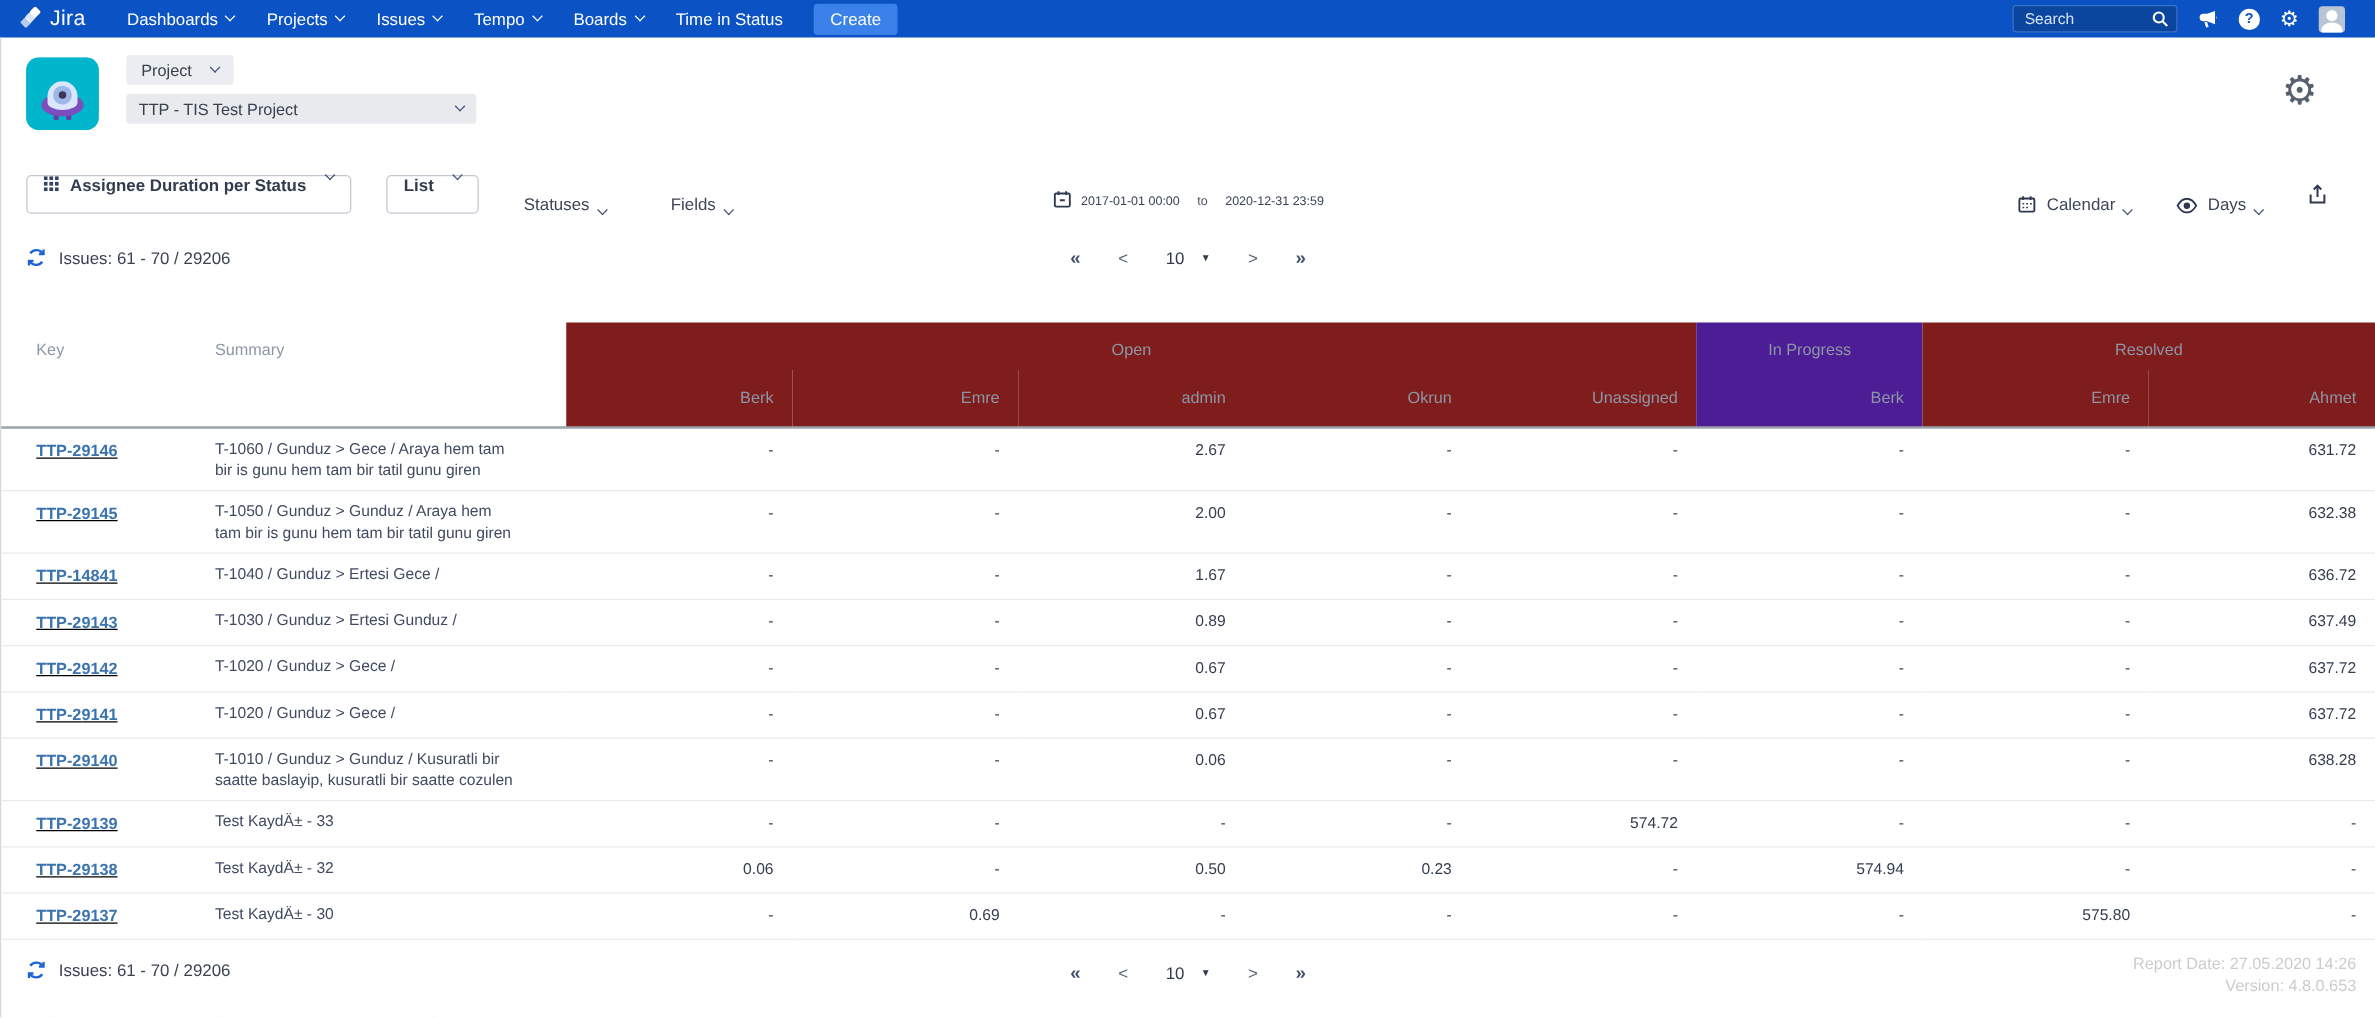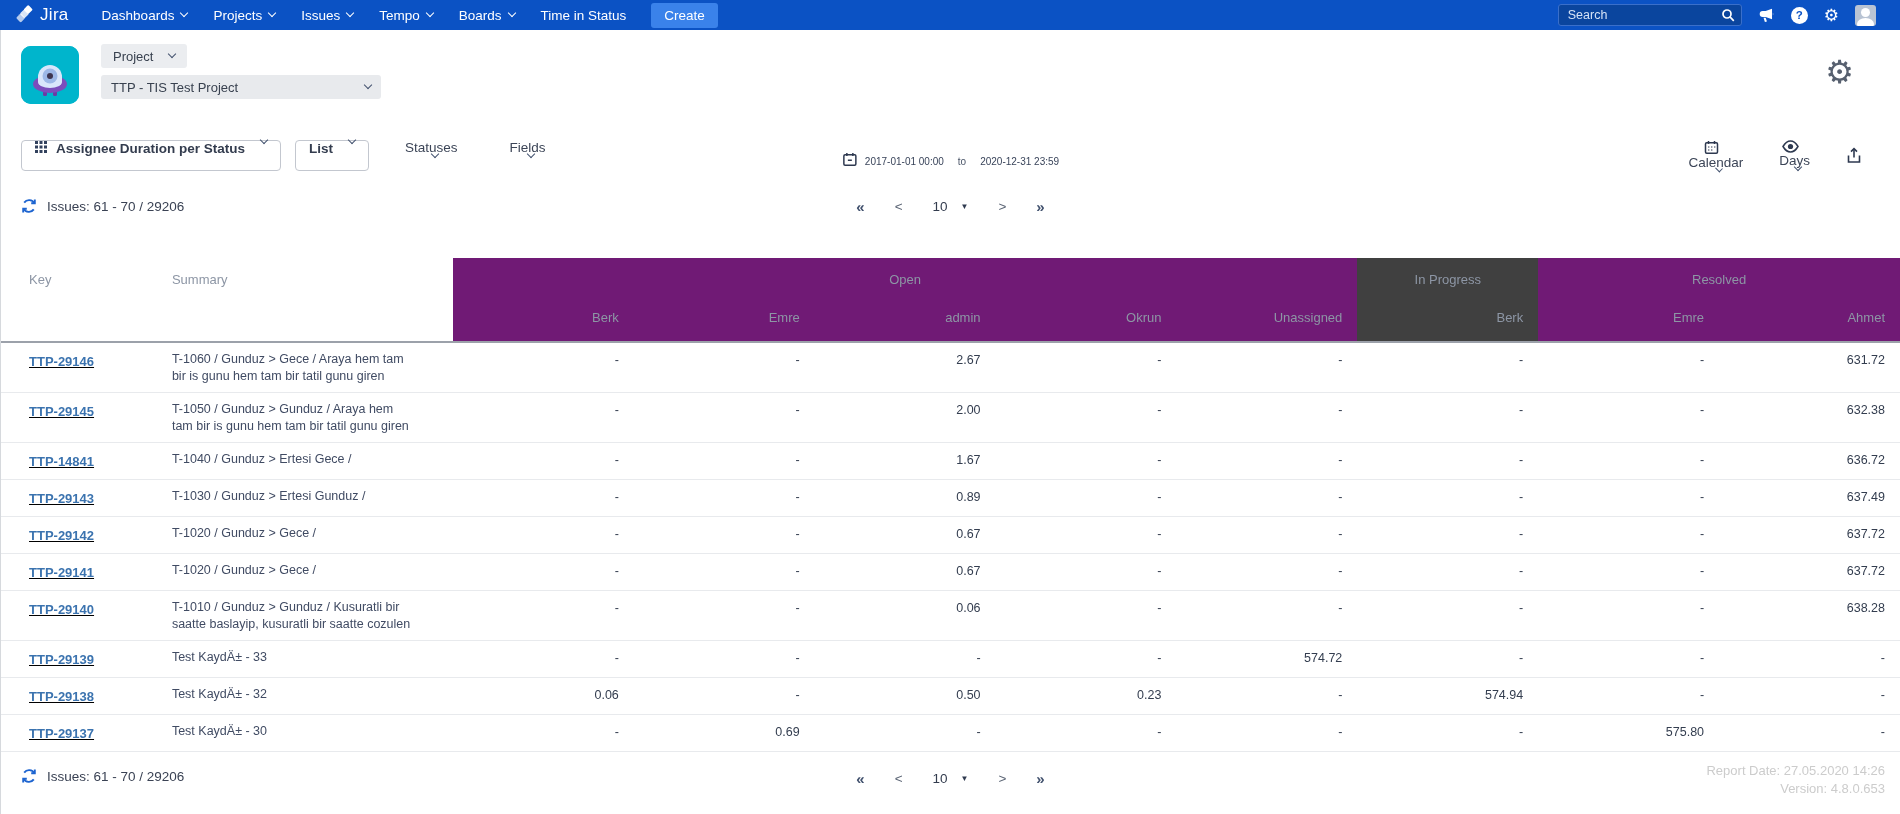--- a/index.html
+++ b/index.html
@@ -14,21 +14,21 @@
   .brand-name { font-size:17px; letter-spacing:.3px; }
   #nav-menu { display:flex; align-items:center; }
   .nav-item { display:flex; align-items:center; font-size:13.5px; padding:0 13px;
     height:30px; cursor:pointer; white-space:nowrap; }
   .chev { display:inline-block; width:6px; height:6px; border-right:1.6px solid currentColor;
     border-bottom:1.6px solid currentColor; transform:rotate(45deg); margin-left:7px; margin-top:-4px; }
   .chev.dark { border-color:#42526e; }
   .create-btn { background:#3a82ea; color:#fff; border:none; border-radius:3px;
     font-size:13.5px; padding:5px 13px; margin-left:12px; cursor:pointer; font-family:inherit; }
   .nav-right { display:flex; align-items:center; gap:16px; }
-  .searchbox { position:relative; width:184px; }
+  .searchbox { position:relative; width:132px; }
   .searchbox input { width:100%; height:22px; background:#0a459e; border:1px solid #3a6fca;
     border-radius:3px; color:#fff; font-size:12.5px; padding:0 26px 0 9px; font-family:inherit; }
   .searchbox input::placeholder { color:#d4e2f6; }
   .search-glass { position:absolute; right:7px; top:4px; }
   .icon-btn { display:flex; align-items:center; justify-content:center; cursor:pointer; }
   .help-icon { width:17px; height:17px; border-radius:50%; background:#fff; color:#0b52c4;
     font-size:11.5px; font-weight:700; display:flex; align-items:center; justify-content:center; }
   .gear-glyph { font-size:17px; line-height:1; color:#fff; }
   .nav-avatar { width:21px; height:21px; border-radius:3px; background:#b9c4d4;
     position:relative; overflow:hidden; cursor:pointer; }
@@ -50,22 +50,22 @@
   .proj-select { background:#e8eaed; border-radius:3px; height:24px; width:280px; padding:0 10px;
     font-size:13px; color:#38414f; display:flex; align-items:center; justify-content:space-between;
     cursor:pointer; }
   .big-gear { position:absolute; right:46px; top:26px; font-size:32px; color:#57606f; cursor:pointer; line-height:1; }
 
   
   .toolbar { position:relative; height:60px; padding:22px 38px 0 20px; display:flex; align-items:flex-start; }
   .tb-btn { background:#fff; border:1px solid #c3c7cf; border-radius:4px; height:31px;
     padding:0 13px; display:flex; align-items:flex-start; gap:9px; font-size:13.5px; font-weight:700;
     color:#333c4e; cursor:pointer; font-family:inherit; }
-  .tb-link { display:flex; align-items:center; font-size:13.5px; color:#3c4557; cursor:pointer; height:31px;flex-direction:column; }
-  .ml14 { margin-left:14px; } .ml36 { margin-left:36px; } .ml52 { margin-left:52px; }
+  .tb-link { display:flex; align-items:flex-end; font-size:13.5px; color:#3c4557; cursor:pointer; height:31px; }
+  .ml14 { margin-left:28px; } .ml36 { margin-left:36px; } .ml52 { margin-left:52px; }
   .daterange { position:absolute; left:50%; top:34px; transform:translateX(-50%);
     display:flex; align-items:flex-end; gap:8px; font-size:10px; color:#39445a; white-space:nowrap; }
   .daterange .to-word { color:#4a5568; margin:0 6px; }
   .tb-right { margin-left:auto; display:flex; align-items:center; gap:36px; height:31px; }
 
   
   .issues-row { position:relative; height:54px; padding:20px 0 0 20px; }
   .issues-label { display:flex; align-items:center; gap:10px; font-size:13.5px; color:#3a4254; }
   .pager { position:absolute; left:50%; top:20px; transform:translateX(-50%);
     display:flex; align-items:center; gap:30px; }
@@ -75,22 +75,22 @@
     font-size:13.5px; color:#333c4e; }
   .page-size .caret { font-size:8px; color:#2f3a4f; }
 
   
   table.report { width:100%; border-collapse:collapse; table-layout:fixed; margin-top:26px; }
   thead th { font-weight:400; color:#8d96a5; font-size:13px; }
   th.h-key { text-align:left; padding:14px 10px 0 28px; vertical-align:top; }
   th.h-sum { text-align:left; padding:14px 10px 0 0; vertical-align:top; }
   th.h-group { text-align:center; padding:14px 10px 4px; height:38px; vertical-align:top; }
   th.h-assignee { text-align:right; padding:14px 15px 16px 0; vertical-align:top; }
-  .g-gray { background:#701a75; }
-  .g-white { background:#404040; }
+  .g-gray { background:#7f1d1d; }
+  .g-white { background:#4c1d95; }
   .bb { border-bottom:2px solid #9ca1aa; }
   tbody td { vertical-align:top; border-top:1px solid #e8eaed; }
   tbody tr:last-child td { border-bottom:1px solid #e8eaed; }
   td.c-key { padding:9px 10px 9px 28px;text-decoration:underline; }
   td.c-key a { color:#3b73af; font-weight:700; font-size:13px; text-decoration:none; cursor:pointer; }
   td.c-sum { padding:8px 40px 8px 0; color:#404b63; font-size:12.5px; line-height:16.5px; }
   td.c-val { text-align:right; padding:9px 15px 9px 0; color:#333d4f; font-size:12.5px; line-height:16px; }
 
   
   .footer-row { position:relative; height:56px; padding:16px 0 0 20px; }

